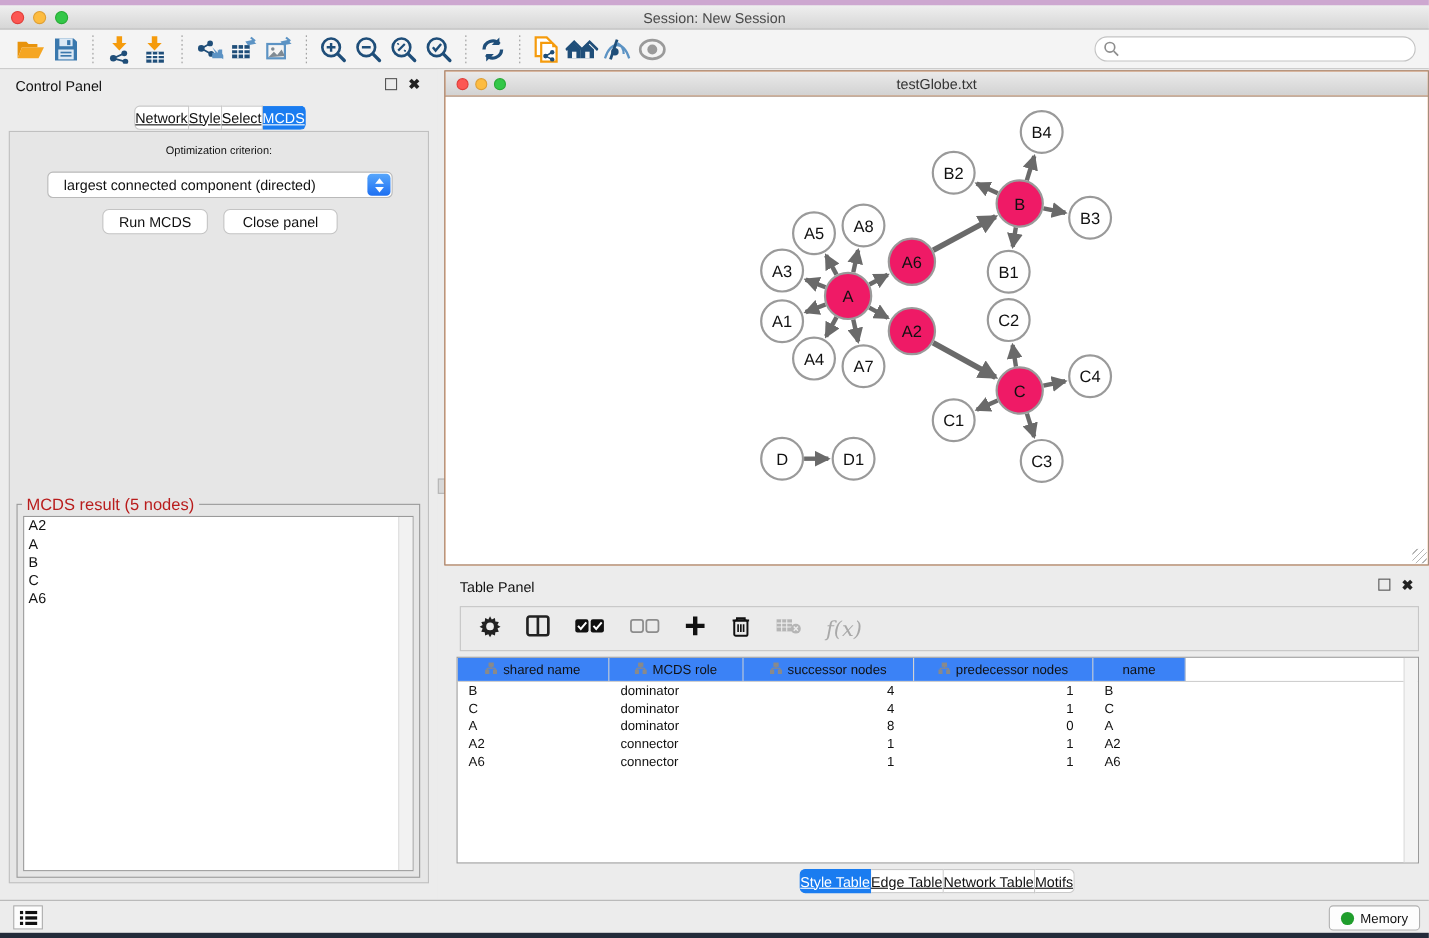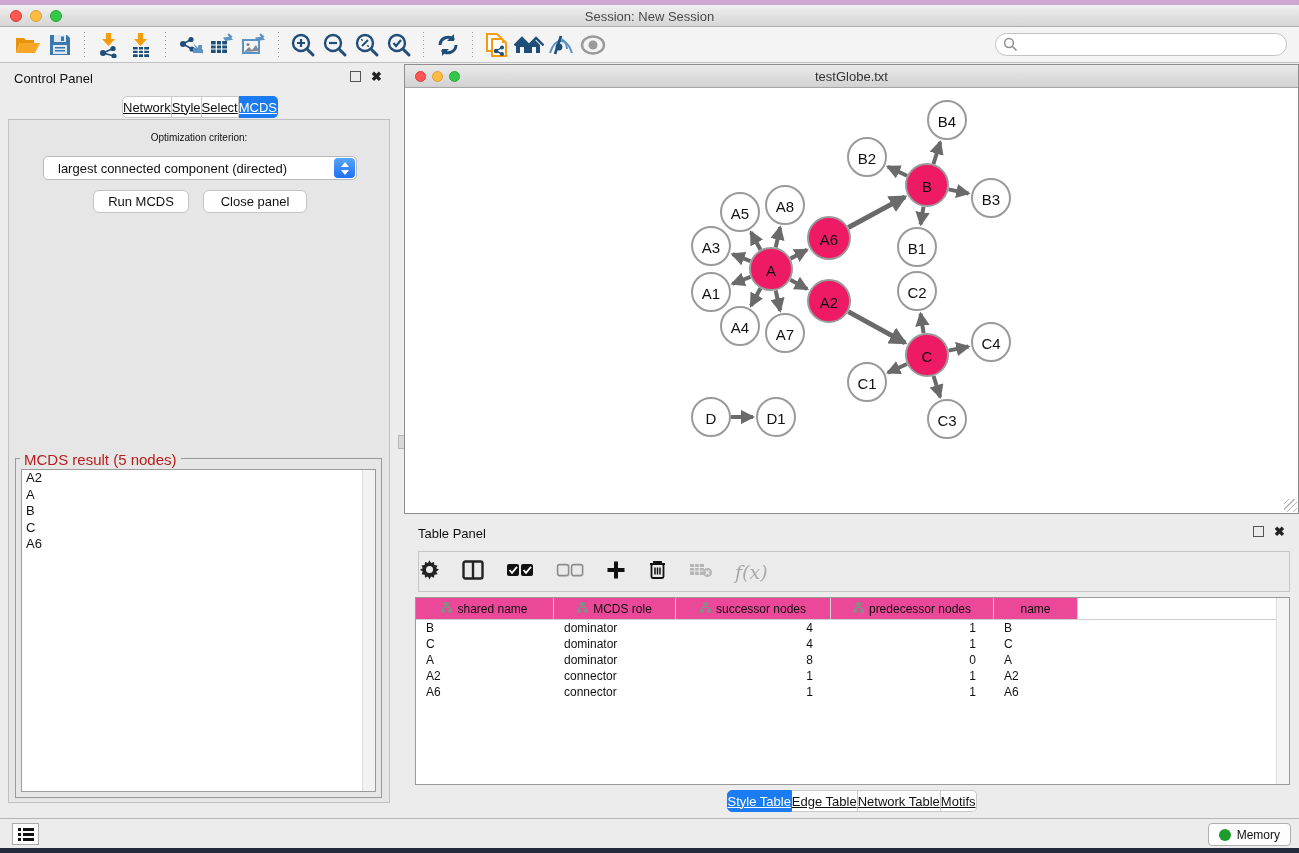--- a/index.html
+++ b/index.html
@@ -101,26 +101,26 @@
   #net-canvas { position:absolute; left:0; top:23px; right:0; bottom:0; background:#fff; }
   #resize-grip { position:absolute; right:1px; bottom:1px; width:13px; height:13px;
     background:repeating-linear-gradient(135deg, transparent 0 3px, #b5b5b5 3px 4px); }
 
   
   #table-panel { left:404px; top:457px; width:895px; height:292px; }
   #tp-header { position:absolute; left:14px; top:6px; font-size:13px; color:#111; }
   #tp-winbtns { right:14px; top:6px; }
   #tp-toolbar { position:absolute; left:14px; right:9px; top:31px; height:41px;
     background:#ebebeb; border:1px solid #c6c6c6; display:flex; align-items:center;
-    gap:22px; }
+    padding-left:16px; gap:22px; }
   .fx-label { font-family:"DejaVu Serif", serif; font-style:italic; font-size:19px; color:#a8a8a8; }
   #tp-table { position:absolute; left:11px; right:9px; top:77px; bottom:27px;
     background:#fff; border:1px solid #9a9a9a; overflow:hidden; }
   #tp-head { display:flex; height:22px; border-bottom:1px solid #cfcfcf; font-size:12px; }
-  .th { background:#ec4899; border-right:1px solid #d2d2d2; display:flex; align-items:center;
+  .th { background:#3b82f6; border-right:1px solid #d2d2d2; display:flex; align-items:center;
     justify-content:center; gap:5px; color:#111; }
   .tbl-row { display:flex; height:16px; font-size:12px; color:#111; align-items:center; }
   .td { overflow:hidden; white-space:nowrap; }
   .td.l { text-align:left; padding-left:10px; }
   .td.r { text-align:right; padding-right:18px; }
   #tp-scroll { position:absolute; right:0; top:0; bottom:0; width:13px; background:#f4f4f4;
     border-left:1px solid #ddd; }
   #tp-tabs { left:50%; transform:translateX(-50%); bottom:0px; }
 
   

